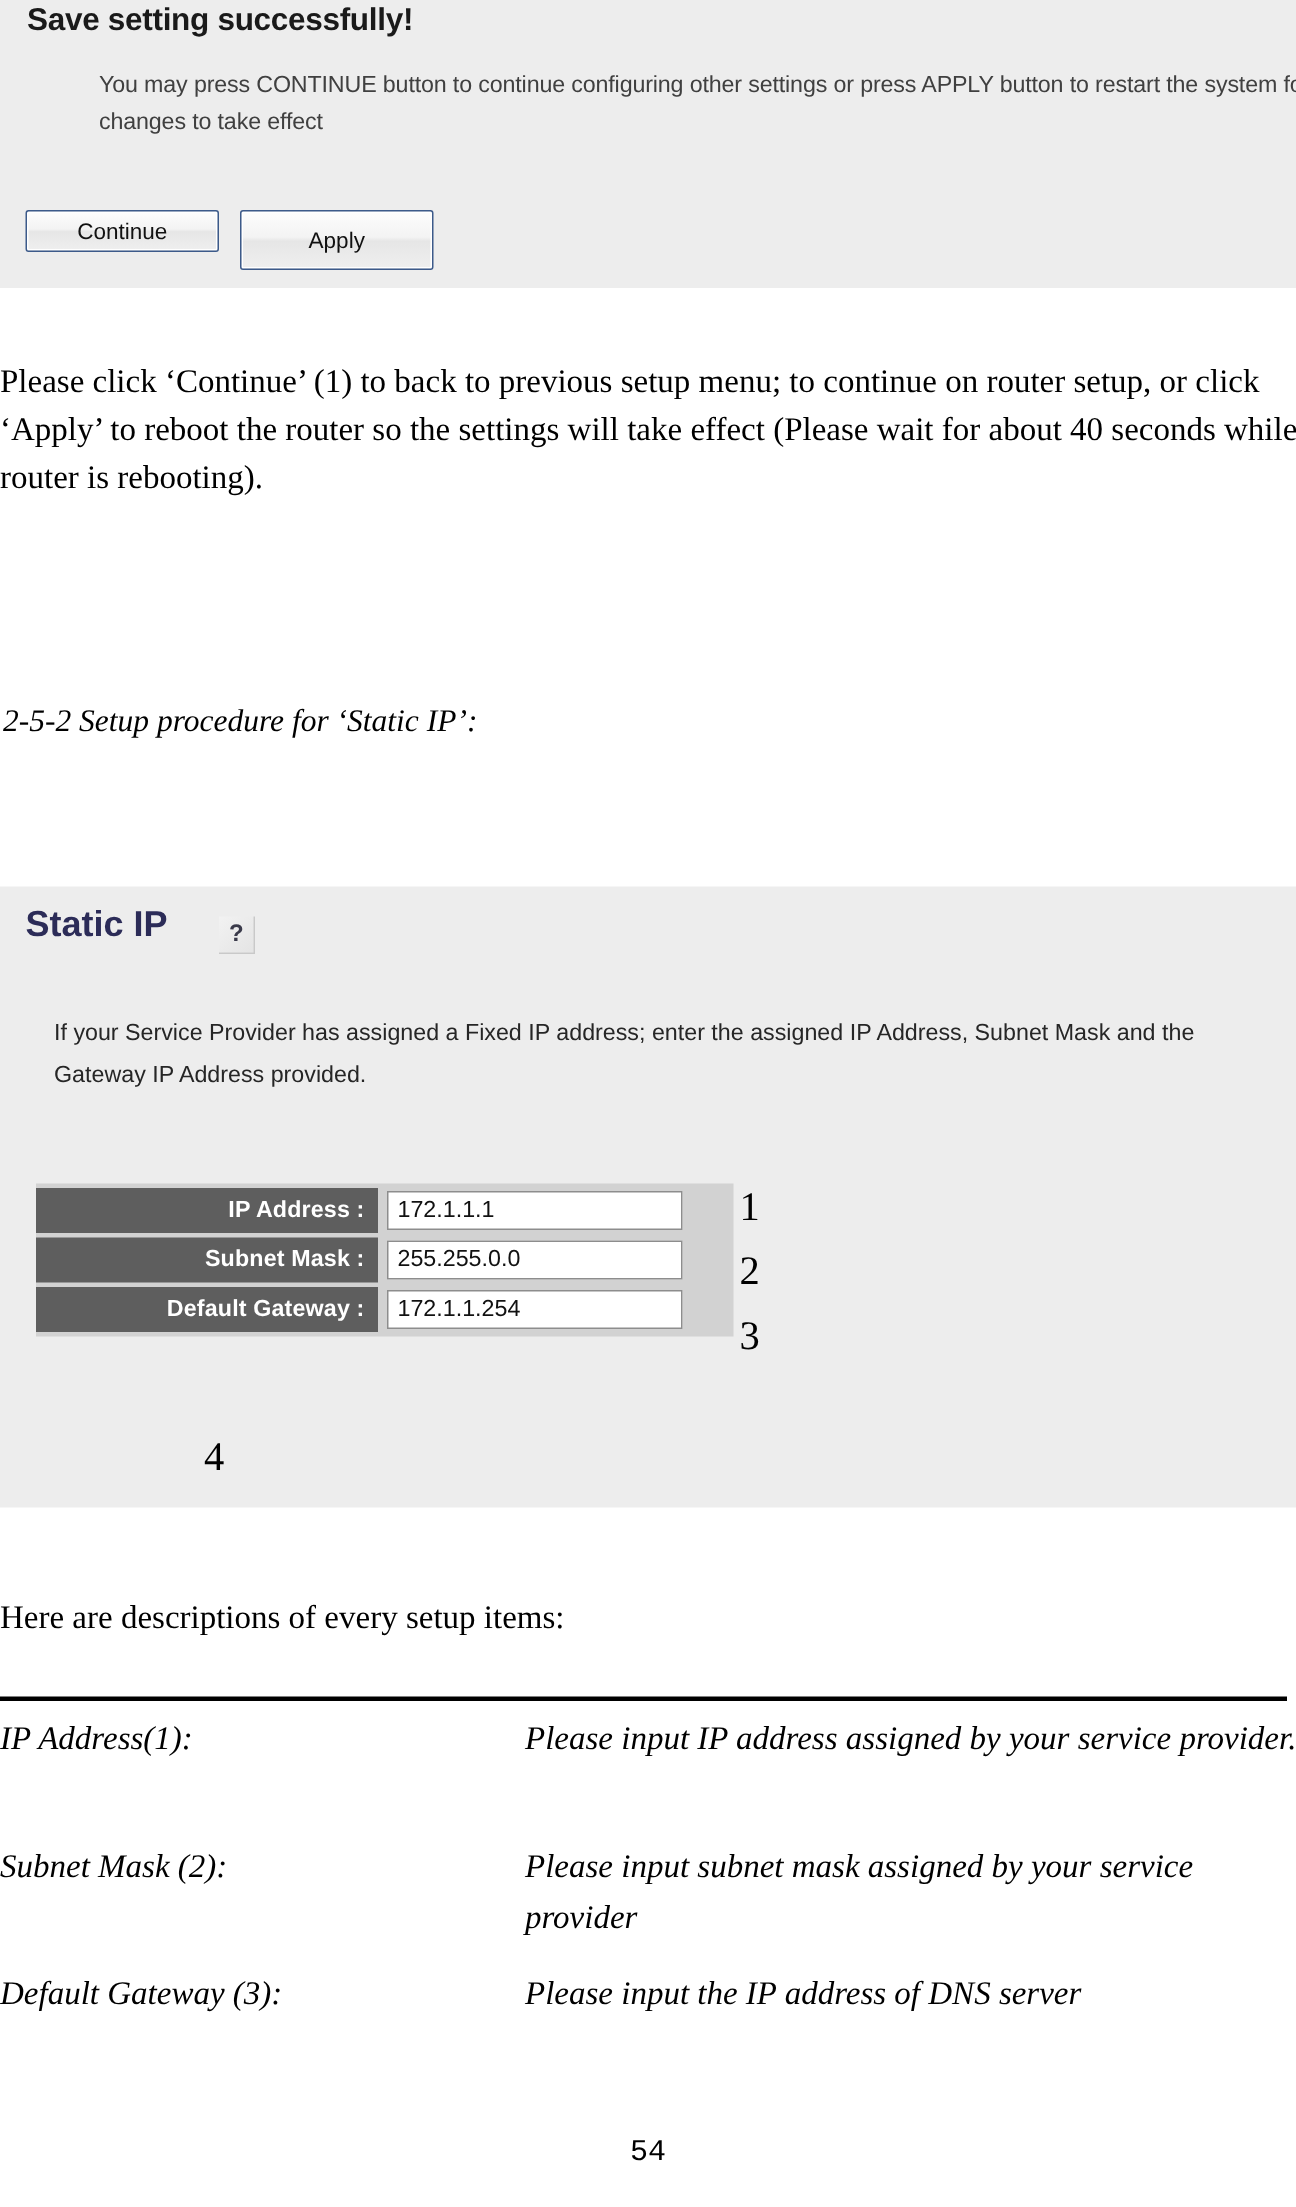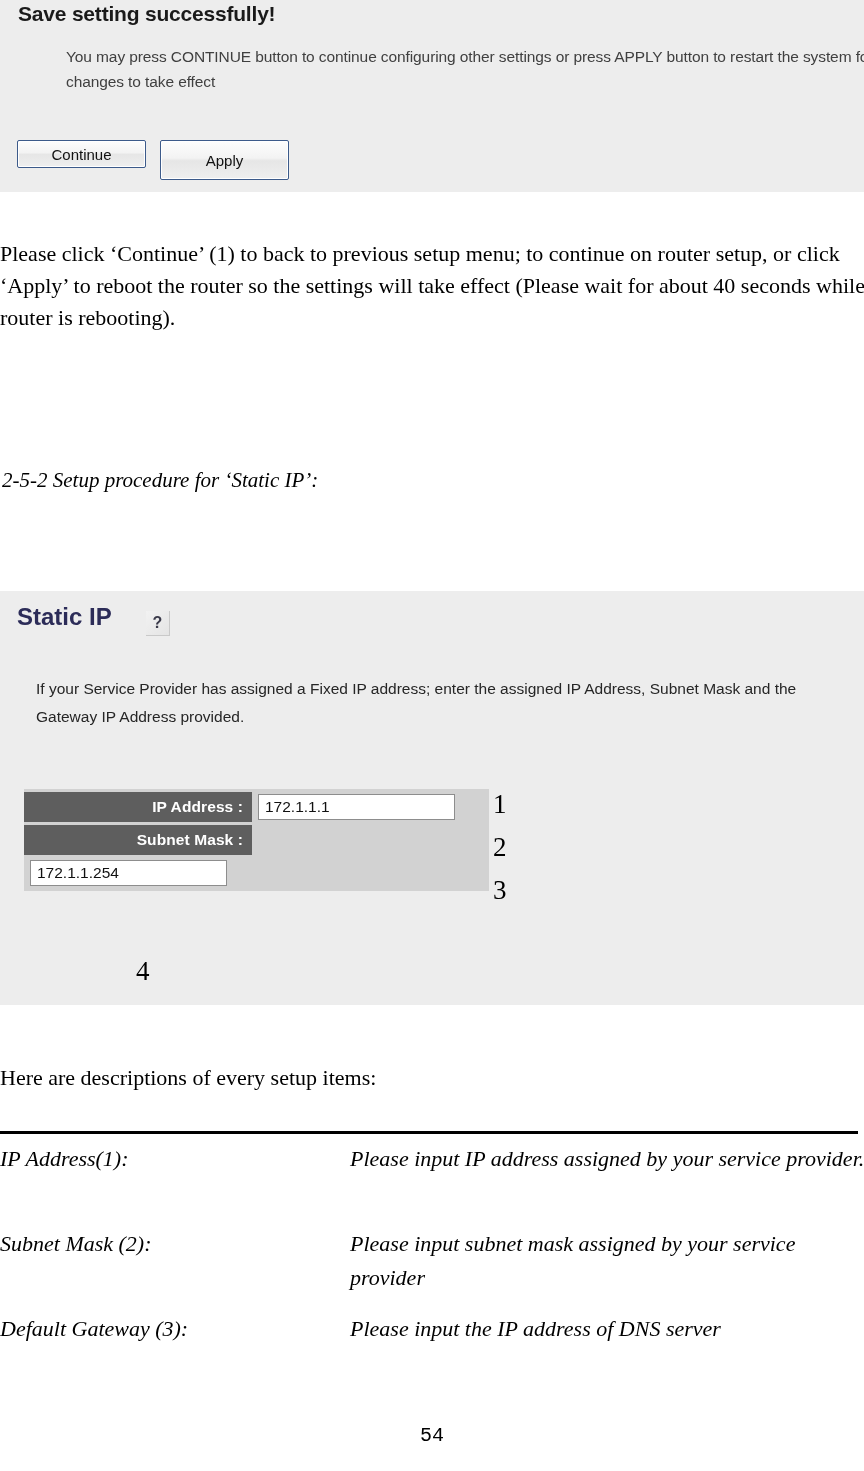--- a/index.html
+++ b/index.html
@@ -271,22 +271,26 @@
 
   <div id="static-form">
     <div class="form-row">
       <div class="form-label">IP Address :</div>
       <div class="form-input-wrap">
         <input class="form-input" type="text" value="172.1.1.1" style="">
       </div>
     </div>
     <div class="form-row">
       <div class="form-label">Subnet Mask :</div>
+      <div class="form-input-wrap">
+        <input class="form-input" type="text" value="255.255.0.0" style="">
+      </div>
     </div>
     <div class="form-row">
+      <div class="form-label">Default Gateway :</div>
       <div class="form-input-wrap">
         <input class="form-input" type="text" value="172.1.1.254" style="">
       </div>
     </div>
   </div>
 
 </div>
 
 <div class="annot" id="annot-1">1</div>
 <div class="annot" id="annot-2">2</div>

